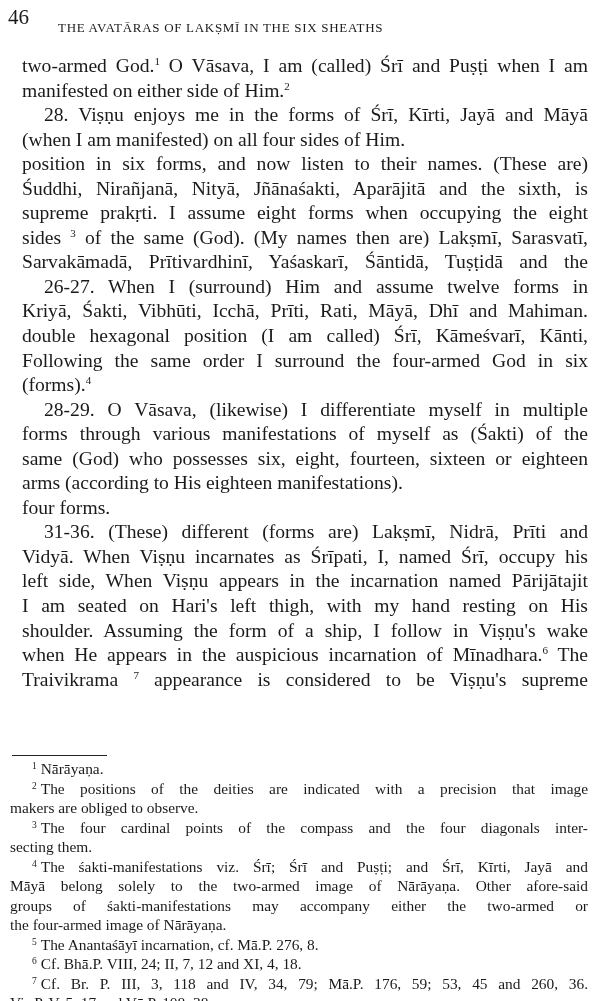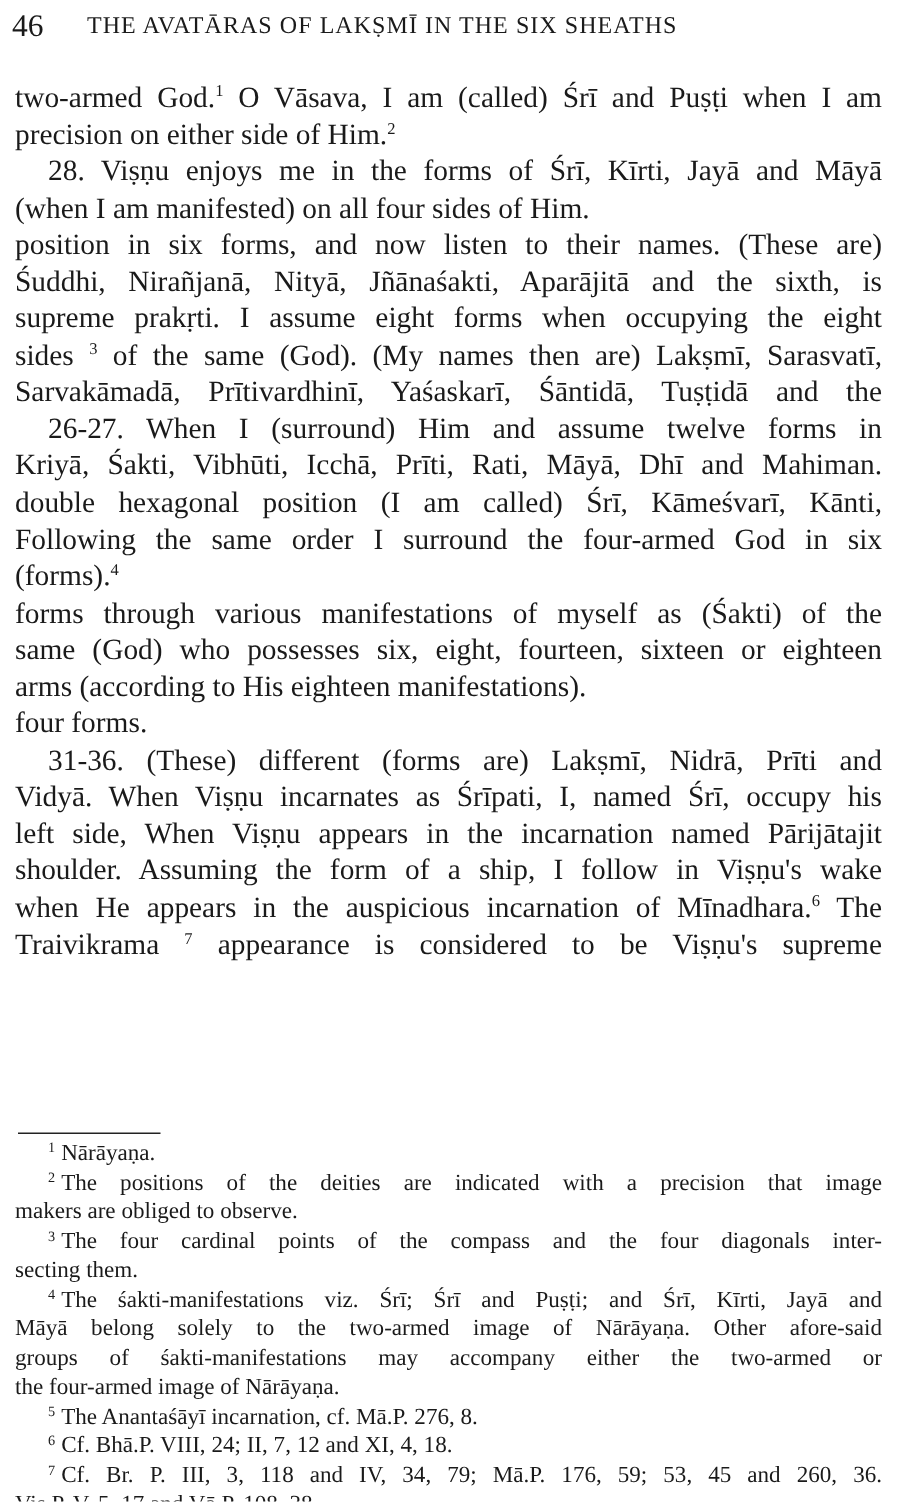--- a/index.html
+++ b/index.html
@@ -30,41 +30,42 @@
     .page-number {
       position: absolute;
       left: 0;
       top: 0;
       font-size: 21px;
       line-height: 30px;
     }
     .head-title {
       position: absolute;
       left: 50px;
-      top: 1px;
-      font-size: 16px;
+      top: 11px;
+      font-size: 13px;
       line-height: 30px;
       letter-spacing: 0.7px;
       font-variant: small-caps;
       white-space: nowrap;
     }
     .body-text {
       position: absolute;
       left: 10px;
       top: 54px;
       width: 578px;
       font-size: 19.6px;
       line-height: 24.55px;
     }
     .line {
       display: block;
       white-space: nowrap;
       text-align: justify;
       text-align-last: justify;
       height: 24.55px;
+      margin-left: 12px;
     }
     .line.last {
       text-align-last: left;
     }
     .line.indent {
       padding-left: 22px;
     }
     sup {
       font-size: 11px;
       line-height: 0;
@@ -111,40 +112,42 @@
 
 <div class="page">
 
   <div class="running-head">
     <span class="page-number">46</span>
     <span class="head-title">THE AVATĀRAS OF LAKṢMĪ IN THE SIX SHEATHS</span>
   </div>
 
   <div class="body-text" id="body-text">
       <span class="line"><span>two-armed God.</span><sup>1</sup><span> O Vāsava, I am (called) Śrī and Puṣṭi when I am</span></span>
-      <span class="line last"><span>precision on either side of Him.</span><sup>2</sup></span>
+      <span class="line last"><span>manifested on either side of Him.</span><sup>2</sup></span>
       <span class="line indent"><span>28. Viṣṇu enjoys me in the forms of Śrī, Kīrti, Jayā and Māyā</span></span>
       <span class="line last"><span>(when I am manifested) on all four sides of Him.</span></span>
       <span class="line"><span>position in six forms, and now listen to their names. (These are)</span></span>
       <span class="line"><span>Śuddhi, Nirañjanā, Nityā, Jñānaśakti, Aparājitā and the sixth, is</span></span>
       <span class="line"><span>supreme prakṛti. I assume eight forms when occupying the eight</span></span>
       <span class="line"><span>sides </span><sup>3</sup><span> of the same (God). (My names then are) Lakṣmī, Sarasvatī,</span></span>
       <span class="line"><span>Sarvakāmadā, Prītivardhinī, Yaśaskarī, Śāntidā, Tuṣṭidā and the</span></span>
       <span class="line indent"><span>26-27. When I (surround) Him and assume twelve forms in</span></span>
       <span class="line"><span>Kriyā, Śakti, Vibhūti, Icchā, Prīti, Rati, Māyā, Dhī and Mahiman.</span></span>
       <span class="line"><span>double hexagonal position (I am called) Śrī, Kāmeśvarī, Kānti,</span></span>
       <span class="line"><span>Following the same order I surround the four-armed God in six</span></span>
       <span class="line last"><span>(forms).</span><sup>4</sup></span>
+      <span class="line indent"><span>28-29. O Vāsava, (likewise) I differentiate myself in multiple</span></span>
       <span class="line"><span>forms through various manifestations of myself as (Śakti) of the</span></span>
       <span class="line"><span>same (God) who possesses six, eight, fourteen, sixteen or eighteen</span></span>
       <span class="line last"><span>arms (according to His eighteen manifestations).</span></span>
       <span class="line last"><span>four forms.</span></span>
       <span class="line indent"><span>31-36. (These) different (forms are) Lakṣmī, Nidrā, Prīti and</span></span>
       <span class="line"><span>Vidyā. When Viṣṇu incarnates as Śrīpati, I, named Śrī, occupy his</span></span>
       <span class="line"><span>left side, When Viṣṇu appears in the incarnation named Pārijātajit</span></span>
+      <span class="line"><span>I am seated on Hari's left thigh, with my hand resting on His</span></span>
       <span class="line"><span>shoulder. Assuming the form of a ship, I follow in Viṣṇu's wake</span></span>
       <span class="line"><span>when He appears in the auspicious incarnation of Mīnadhara.</span><sup>6</sup><span> The</span></span>
       <span class="line"><span>Traivikrama </span><sup>7</sup><span> appearance is considered to be Viṣṇu's supreme</span></span>
     </div>
 
   <div class="footnote-rule"></div>
 
   <div class="footnotes" id="footnotes">
       <span class="fn-line indent last"><span class="fn-mark">1</span><span>Nārāyaṇa.</span></span>
       <span class="fn-line indent"><span class="fn-mark">2</span><span>The positions of the deities are indicated with a precision that image</span></span>

